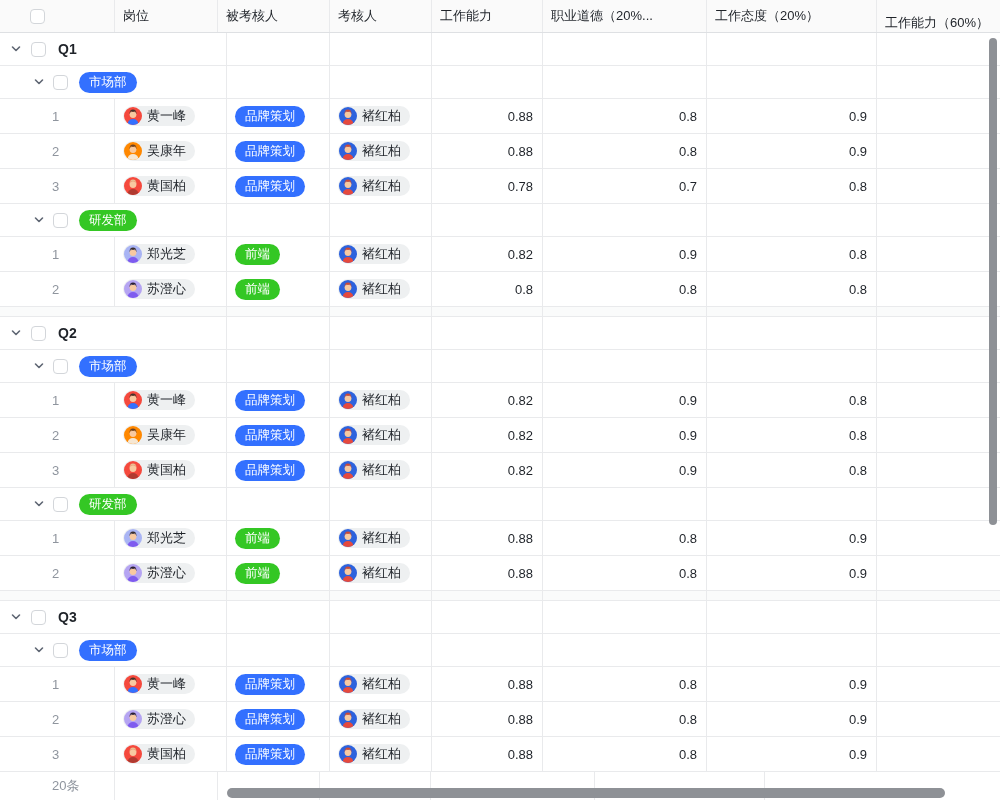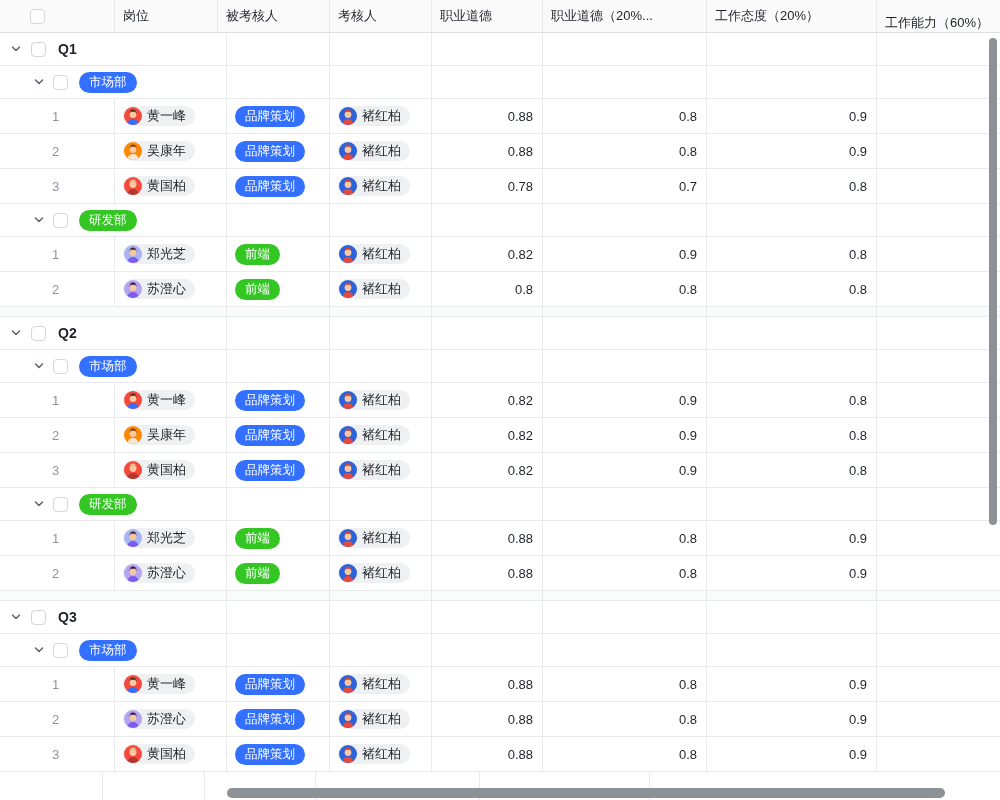--- a/index.html
+++ b/index.html
@@ -47,21 +47,21 @@
       <div class="cell" style="width: 103px;">
         <span>岗位</span>
       </div>
       <div class="cell" style="width: 112px;">
         <span>被考核人</span>
       </div>
       <div class="cell" style="width: 102px;">
         <span>考核人</span>
       </div>
       <div class="cell" style="width: 111px;">
-        <span>职业道德</span>
+        <span>工作能力</span>
       </div>
       <div class="cell" style="width: 164px;">
         <span>职业道德（20%...</span>
       </div>
       <div class="cell" style="width: 170px; text-align: center;">
         <span>工作态度（20%）</span>
       </div>
       <div class="cell flexlast" style="width: 123px;">
         <span>工作能力（60%）</span>
       </div>
@@ -786,20 +786,23 @@
       </div>
       <div class="cell num" style="width: 164px;">
         <span>0.8</span>
       </div>
       <div class="cell num" style="width: 170px;">
         <span>0.9</span>
       </div>
       <div class="cell flexlast num" style="width: 123px;"></div>
     </div>
     <div class="row footer-row">
+      <div class="cell c0">
+        <span class="footer-count">20条</span>
+      </div>
       <div class="cell" style="width: 103px;"></div>
       <div class="cell" style="width: 102px;"></div>
       <div class="cell" style="width: 111px;"></div>
       <div class="cell" style="width: 164px;"></div>
       <div class="cell" style="width: 170px;"></div>
       <div class="cell flexlast" style="width: 123px;"></div>
     </div>
     <div class="vscroll"></div>
     <div class="hscroll"></div>
   </div>

